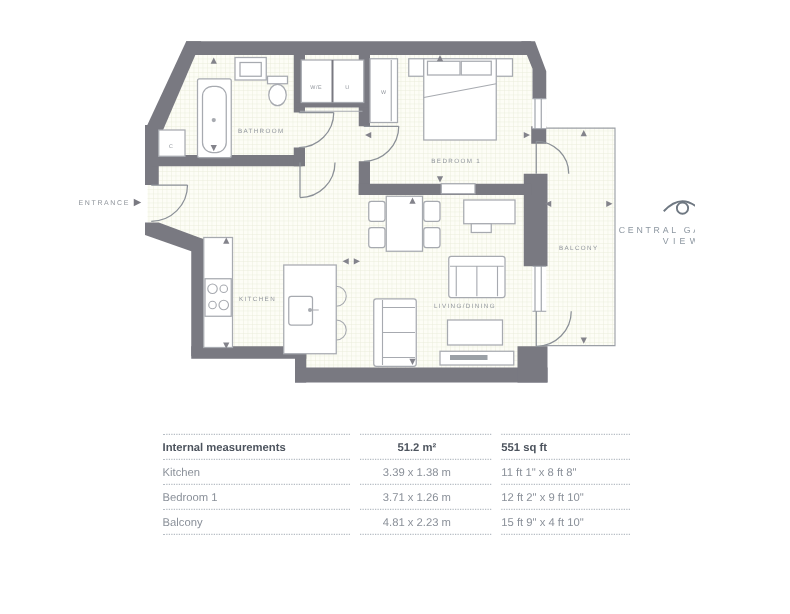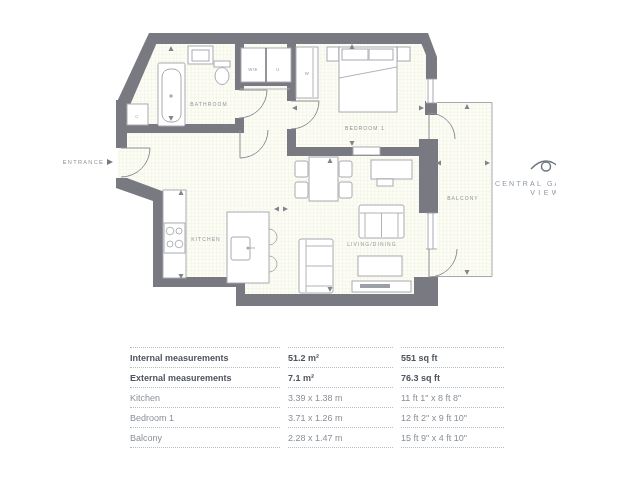--- a/index.html
+++ b/index.html
@@ -27,21 +27,21 @@
   #logo .logo-line2 { font-size:7px; letter-spacing:3.4px; margin-top:2px; }
 
   
   #measure-table { position:absolute; left:122px; top:347px; border-collapse:separate;
                    border-spacing:8px 0; table-layout:fixed; }
   #measure-table td { height:19px; font-size:9px; vertical-align:middle;
                       border-top:1px dotted #b6bdc4; padding:0; }
   #measure-table tr.last td { border-bottom:1px dotted #b6bdc4; }
   #measure-table tr.head td { font-weight:bold; color:#4d545e; }
   #measure-table tr.body-row td { color:#8a9099; }
-  #measure-table td.c-metric { text-align:left; padding-right:14px; }
+  #measure-table td.c-metric { text-align:center; padding-right:14px; }
   #measure-table td.c-imp   { text-align:left; padding-right:12px; }
 </style>
 </head>
 <body>
 
 <div id="page">
 
   <svg id="plan-svg" width="632" height="345" viewBox="0 0 632 345">
     <defs>
       <pattern id="grid" width="3.6" height="3.6" patternUnits="userSpaceOnUse">
@@ -236,36 +236,31 @@
         <col style="width:150px">
         <col style="width:105px">
         <col style="width:103px">
       </colgroup>
     <tbody>
       <tr class="head">
         <td class="c-label">Internal measurements</td>
         <td class="c-metric">51.2 m²</td>
         <td class="c-imp">551 sq ft</td>
       </tr>
-      <tr class="head">
-        <td class="c-label">External measurements</td>
-        <td class="c-metric">7.1 m²</td>
-        <td class="c-imp">76.3 sq ft</td>
-      </tr>
       <tr class="body-row">
         <td class="c-label">Kitchen</td>
         <td class="c-metric">3.39 x 1.38 m</td>
         <td class="c-imp">11 ft 1" x 8 ft 8"</td>
       </tr>
       <tr class="body-row">
         <td class="c-label">Bedroom 1</td>
         <td class="c-metric">3.71 x 1.26 m</td>
         <td class="c-imp">12 ft 2" x 9 ft 10"</td>
       </tr>
       <tr class="body-row last">
         <td class="c-label">Balcony</td>
-        <td class="c-metric">2.28 x 1.47 m</td>
+        <td class="c-metric">4.81 x 2.23 m</td>
         <td class="c-imp">15 ft 9" x 4 ft 10"</td>
       </tr>
     </tbody>
   </table>
 
 </div>
 
 </body></html>

